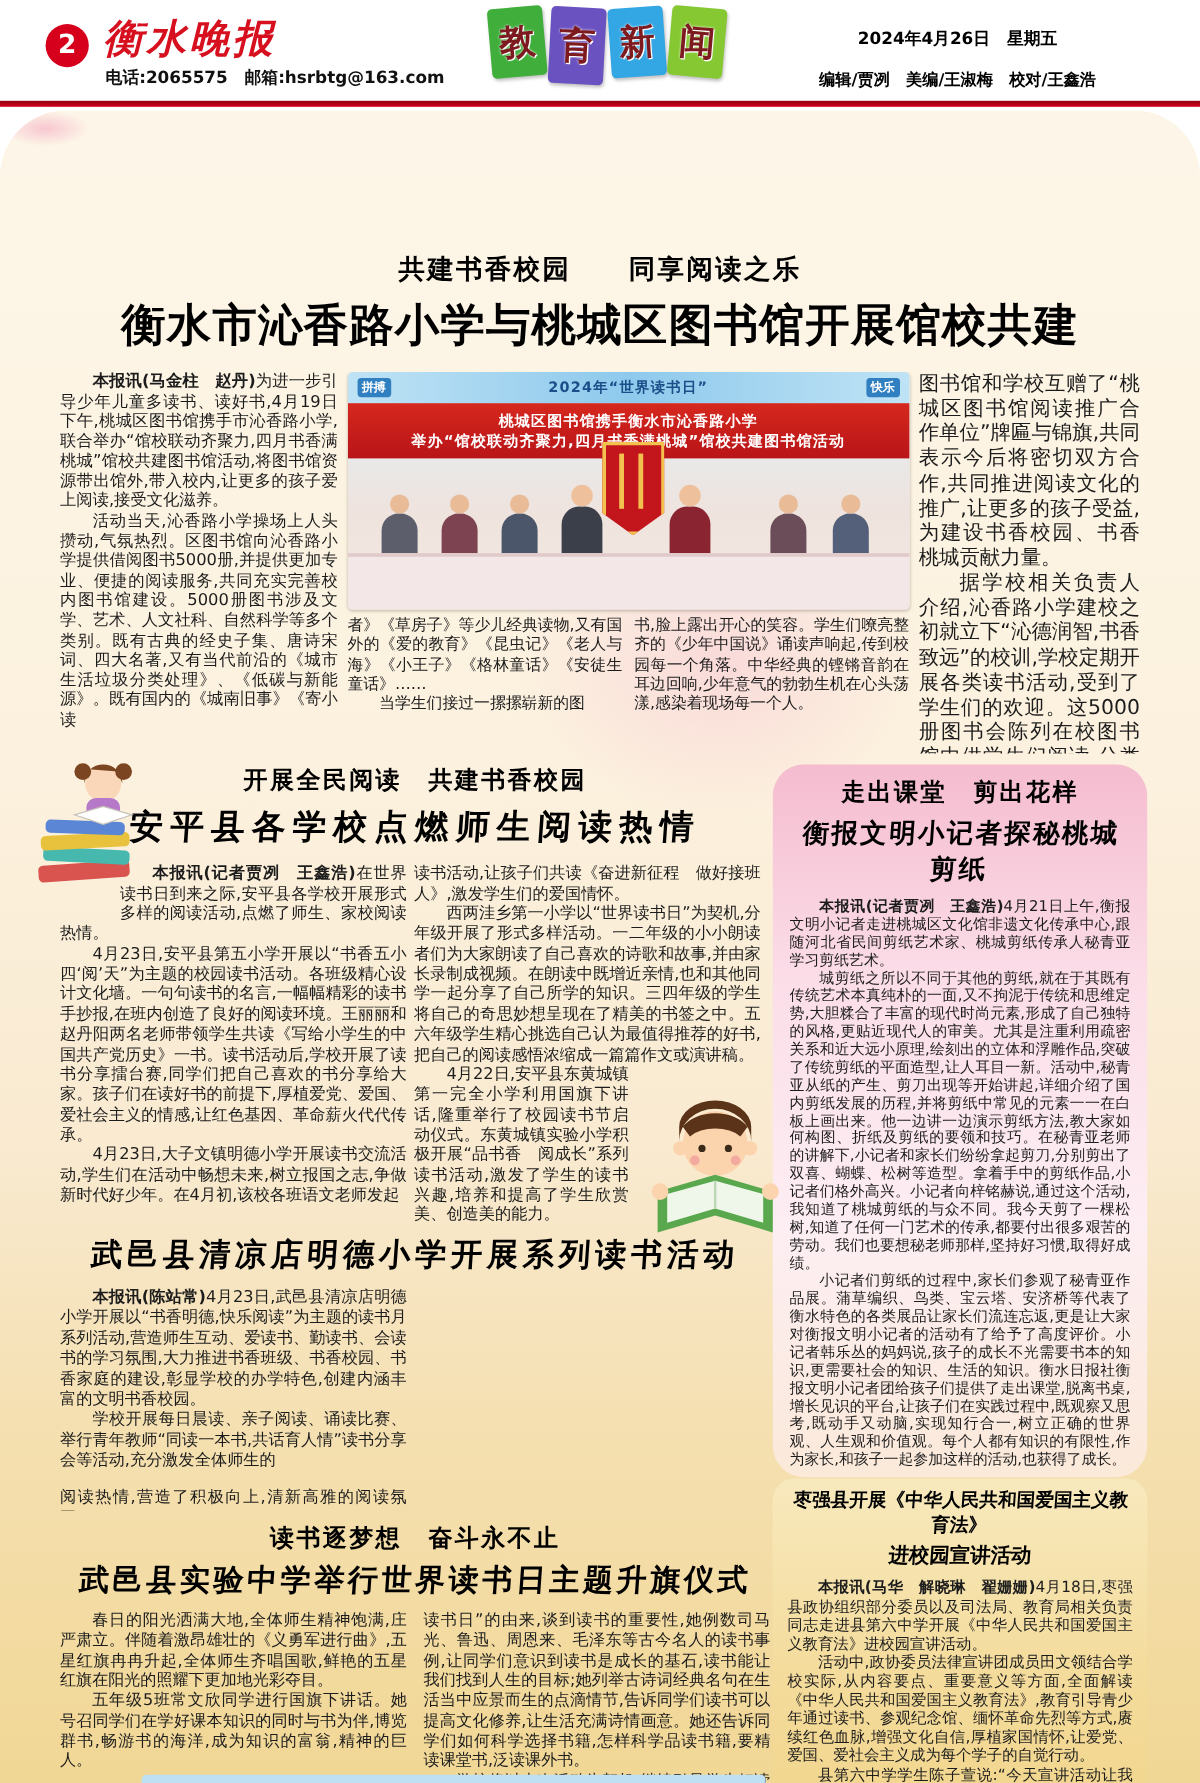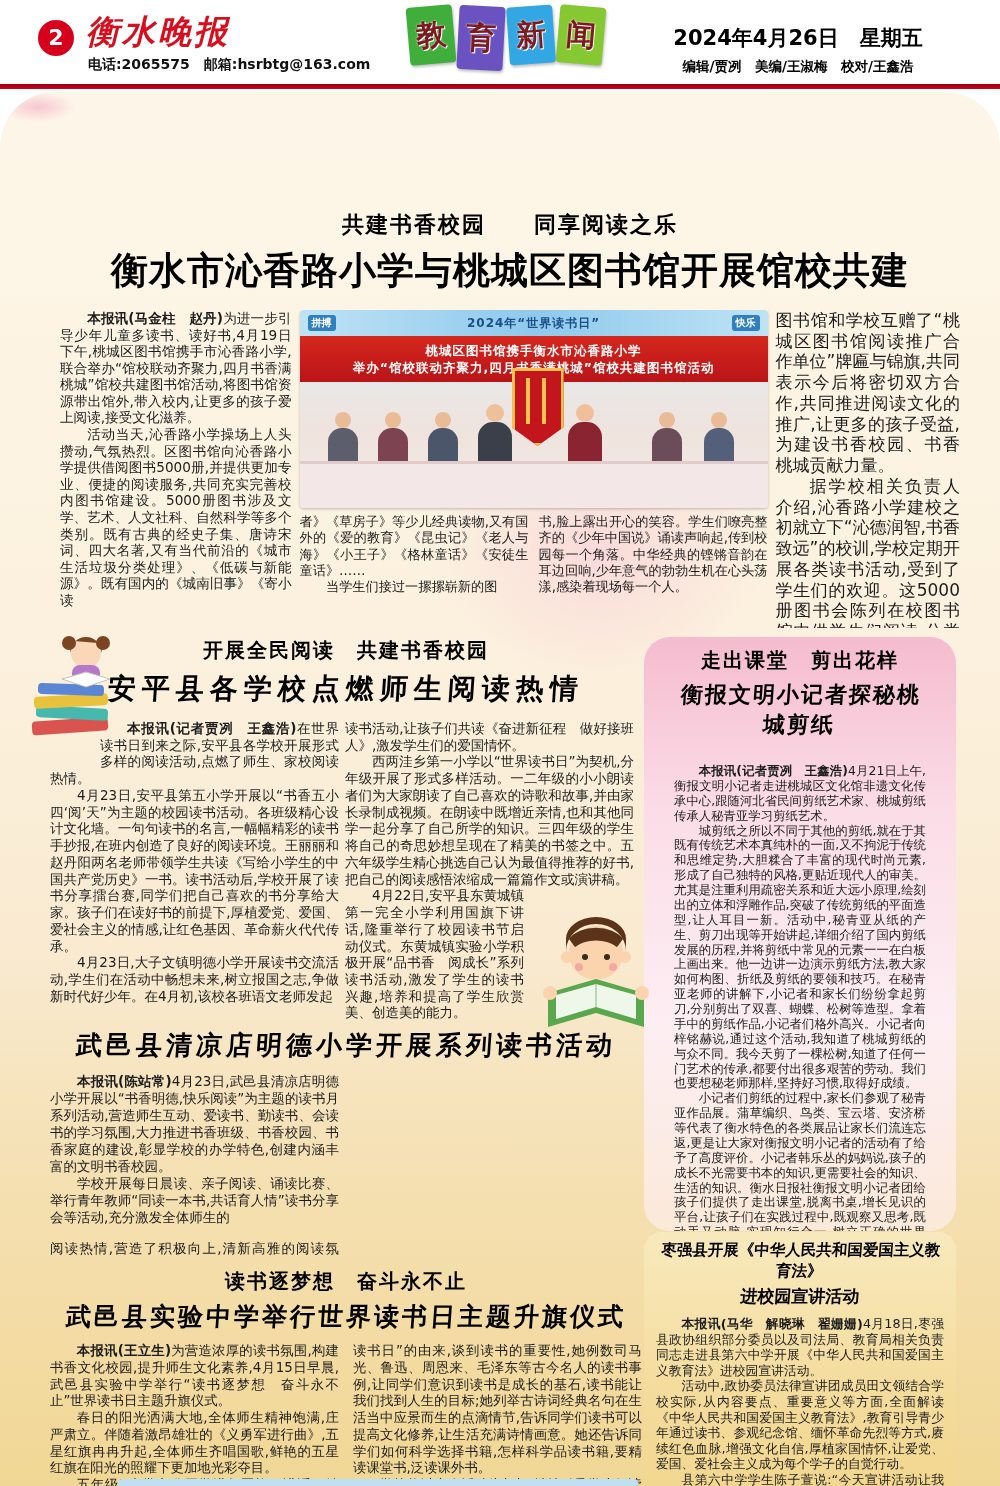--- a/index.html
+++ b/index.html
@@ -17,21 +17,21 @@
     font-style:italic;font-weight:900;font-size:33px;color:#d6101f;letter-spacing:3px;}
   .contact{position:absolute;left:88px;top:56px;font-size:14px;font-weight:bold;color:#111;text-align:right;}
   .logo-tiles{position:absolute;left:408px;top:6px;display:flex;gap:4px;}
   .tile{width:46px;height:58px;border-radius:4px;display:flex;align-items:center;justify-content:center;
     font-family:"DejaVu Serif","Liberation Serif",serif;font-weight:900;font-size:30px;color:#7d1a20;
     text-shadow:0 0 2px #fff,1px 1px 0 #fff;box-shadow:1px 2px 3px rgba(0,0,0,.25);}
   .tile:nth-child(1){background:#3fae3b;transform:rotate(-5deg);}
   .tile:nth-child(2){background:#6a52c0;transform:rotate(3deg);height:64px;}
   .tile:nth-child(3){background:#33a6e4;transform:rotate(-4deg);top:4px;}
   .tile:nth-child(4){background:#86c832;transform:rotate(5deg);}
-  .dateline{position:absolute;right:42px;top:24px;width:320px;text-align:center;font-size:21px;font-weight:bold;color:#000;}
+  .dateline{position:absolute;right:42px;top:24px;width:320px;text-align:center;font-size:14px;font-weight:bold;color:#000;}
   .staffline{position:absolute;right:42px;top:58px;width:320px;text-align:center;font-size:13.5px;font-weight:bold;color:#000;}
   .red-rule{position:absolute;top:84px;left:0;width:1000px;height:5px;
     background:linear-gradient(#8f000e,#d40020);}
   
   .main{position:absolute;top:92px;left:0;width:1000px;height:1394px;
     border-radius:55px 55px 0 0;
     background:
       radial-gradient(closest-side at 9% 5%, rgba(246,187,203,.8), rgba(246,187,203,0) 100%) 0 0/420px 300px no-repeat,
       radial-gradient(closest-side at 100% 14%, rgba(246,187,203,.7), rgba(246,187,203,0)) 740px 60px/300px 340px no-repeat,
       radial-gradient(closest-side at 50% 50%, rgba(247,199,212,.55), rgba(247,199,212,0)) 430px 330px/340px 260px no-repeat,
@@ -40,21 +40,21 @@
   
   .kicker{text-align:center;font-weight:800;color:#000;letter-spacing:2px;}
   .main-title{text-align:center;font-weight:900;color:#000;}
   .calli{font-family:"DejaVu Serif","Liberation Serif",serif;font-weight:900;transform:skewX(-4deg);}
   .cols{display:flex;overflow:hidden;}
   .col{text-align:justify;}
   .col p{margin:0;text-indent:2em;}
   .col p.noindent{text-indent:0;}
   .lead{font-weight:bold;}
   
-  .a1{position:absolute;left:60px;top:118px;width:900px;}
+  .a1{position:absolute;left:50px;top:118px;width:900px;}
   .a1 .kicker{font-size:22px;}
   .a1 .main-title{font-size:37px;letter-spacing:1px;margin-top:6px;}
   .a1-body{display:flex;gap:8px;margin-top:14px;height:318px;overflow:hidden;}
   .a1-colL{width:236px;font-size:13.6px;line-height:1.22;}
   .a1-center{width:468px;}
   .a1-colR{width:188px;font-size:17px;line-height:1.22;}
   .a1-center-bottom{display:flex;gap:10px;margin-top:6px;height:112px;overflow:hidden;}
   .a1-center-bottom .col{width:229px;font-size:13.2px;line-height:1.24;}
   
   .photo{width:468px;height:198px;border-radius:4px;overflow:hidden;position:relative;
@@ -89,24 +89,24 @@
   .a2-title{text-align:center;font-size:28px;letter-spacing:6px;margin-top:6px;color:#000;}
   .a2-cols{gap:6px;margin-top:12px;height:322px;}
   .a2-cols .col{width:289px;font-size:13.5px;line-height:1.24;}
   .girl-spacer{float:left;width:50px;height:40px;}
   .boy-spacer{float:right;width:104px;height:122px;margin-left:6px;}
   .girl-ill{position:absolute;left:-22px;top:-10px;z-index:2;}
   .boy-ill{position:absolute;right:-14px;top:268px;z-index:4;}
   
   .a3{position:absolute;left:644px;top:545px;width:312px;height:594px;border-radius:26px;
     background:linear-gradient(180deg,#f5bccf 0%,#fbdde8 30%,#fdeef3 65%,#fbe9d9 100%);
-    padding:10px 30px;box-sizing:border-box;overflow:hidden;}
+    padding:10px 14px;box-sizing:border-box;overflow:hidden;}
   .a3 .kicker{font-size:20px;}
   .a3-title{text-align:center;font-size:22px;letter-spacing:2px;margin-top:6px;color:#000;}
-  .a3-text{margin-top:24px;font-size:12.4px;line-height:1.2;text-align:justify;height:500px;overflow:hidden;}
+  .a3-text{margin-top:8px;font-size:12.4px;line-height:1.2;text-align:justify;height:500px;overflow:hidden;}
   .a3-text p{margin:0;text-indent:2em;}
   
   .a4{position:absolute;left:50px;top:936px;width:592px;}
   .a4-title{text-align:center;font-size:26px;letter-spacing:4px;color:#000;}
   .a4-cols{gap:14px;margin-top:10px;height:186px;flex-direction:column;}
   .a4-cols .col{width:289px;font-size:13.5px;line-height:1.26;}
   
   .a5{position:absolute;left:50px;top:1176px;width:592px;}
   .a5 .kicker{font-size:20px;}
   .a5-title{text-align:center;font-size:25px;letter-spacing:3px;margin-top:5px;color:#000;}
@@ -259,21 +259,20 @@
         <p>清凉店明德小学将继续致力推广阅读,让阅读成为师生们的生活习惯和校园时尚,实现在阅读中共同成长。</p>
       </div>
     </div>
   </div>
 
   <div class="a5">
     <div class="kicker">读书逐梦想　奋斗永不止</div>
     <div class="a5-title calli">武邑县实验中学举行世界读书日主题升旗仪式</div>
     <div class="cols a5-cols">
       <div class="col">
-        <p><b class="lead">本报讯(王立生)</b><span>为营造浓厚的读书氛围,构建书香文化校园,提升师生文化素养,4月15日早晨,武邑县实验中学举行“读书逐梦想　奋斗永不止”世界读书日主题升旗仪式。</span></p>
         <p>春日的阳光洒满大地,全体师生精神饱满,庄严肃立。伴随着激昂雄壮的《义勇军进行曲》,五星红旗冉冉升起,全体师生齐唱国歌,鲜艳的五星红旗在阳光的照耀下更加地光彩夺目。</p>
         <p>五年级5班常文欣同学进行国旗下讲话。她号召同学们在学好课本知识的同时与书为伴,博览群书,畅游书的海洋,成为知识的富翁,精神的巨人。</p>
 
       </div>
       <div class="col">
         <p class="noindent">读书日”的由来,谈到读书的重要性,她例数司马光、鲁迅、周恩来、毛泽东等古今名人的读书事例,让同学们意识到读书是成长的基石,读书能让我们找到人生的目标;她列举古诗词经典名句在生活当中应景而生的点滴情节,告诉同学们读书可以提高文化修养,让生活充满诗情画意。她还告诉同学们如何科学选择书籍,怎样科学品读书籍,要精读课堂书,泛读课外书。</p>
         <p>学校将以本次活动为契机,继续引导学生好读书,读好书,养成爱读书的好习惯,努力营造积极向上、清新高雅、健康文明的校园文化氛围,让书籍成为学生们成长的基石,让书香溢满孩子们的人生。</p>
       </div>
     </div>
   </div>

